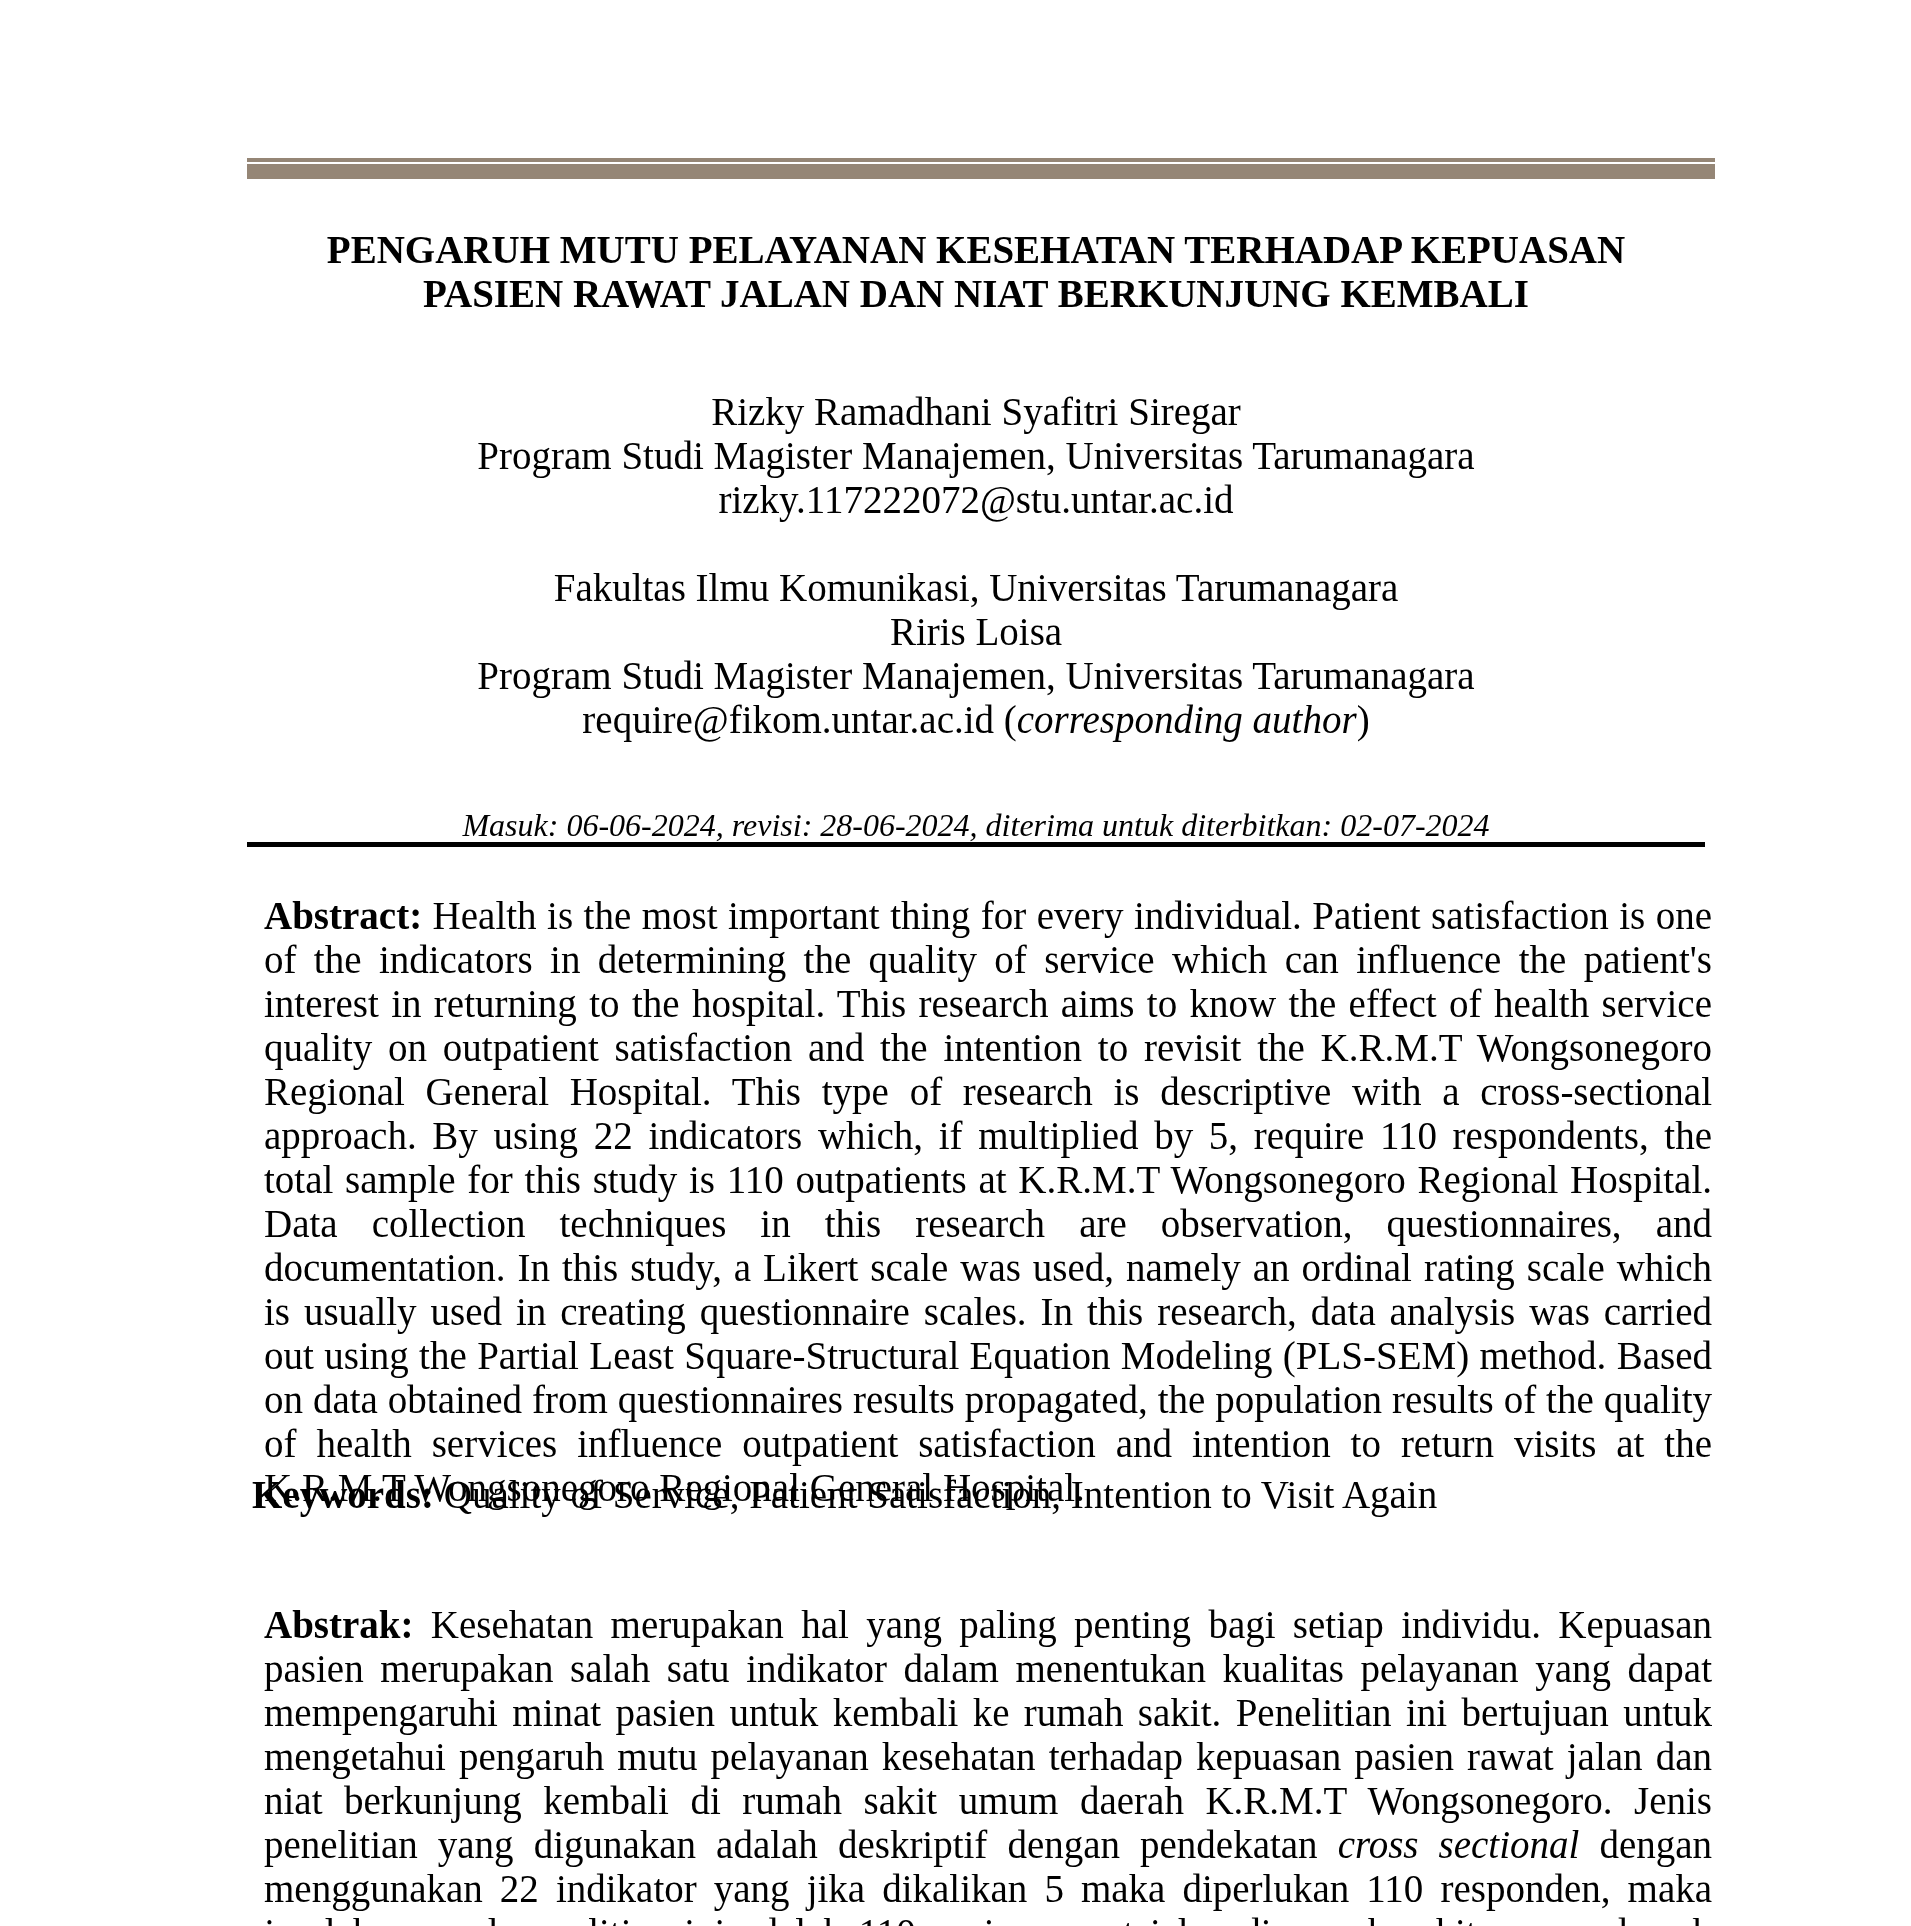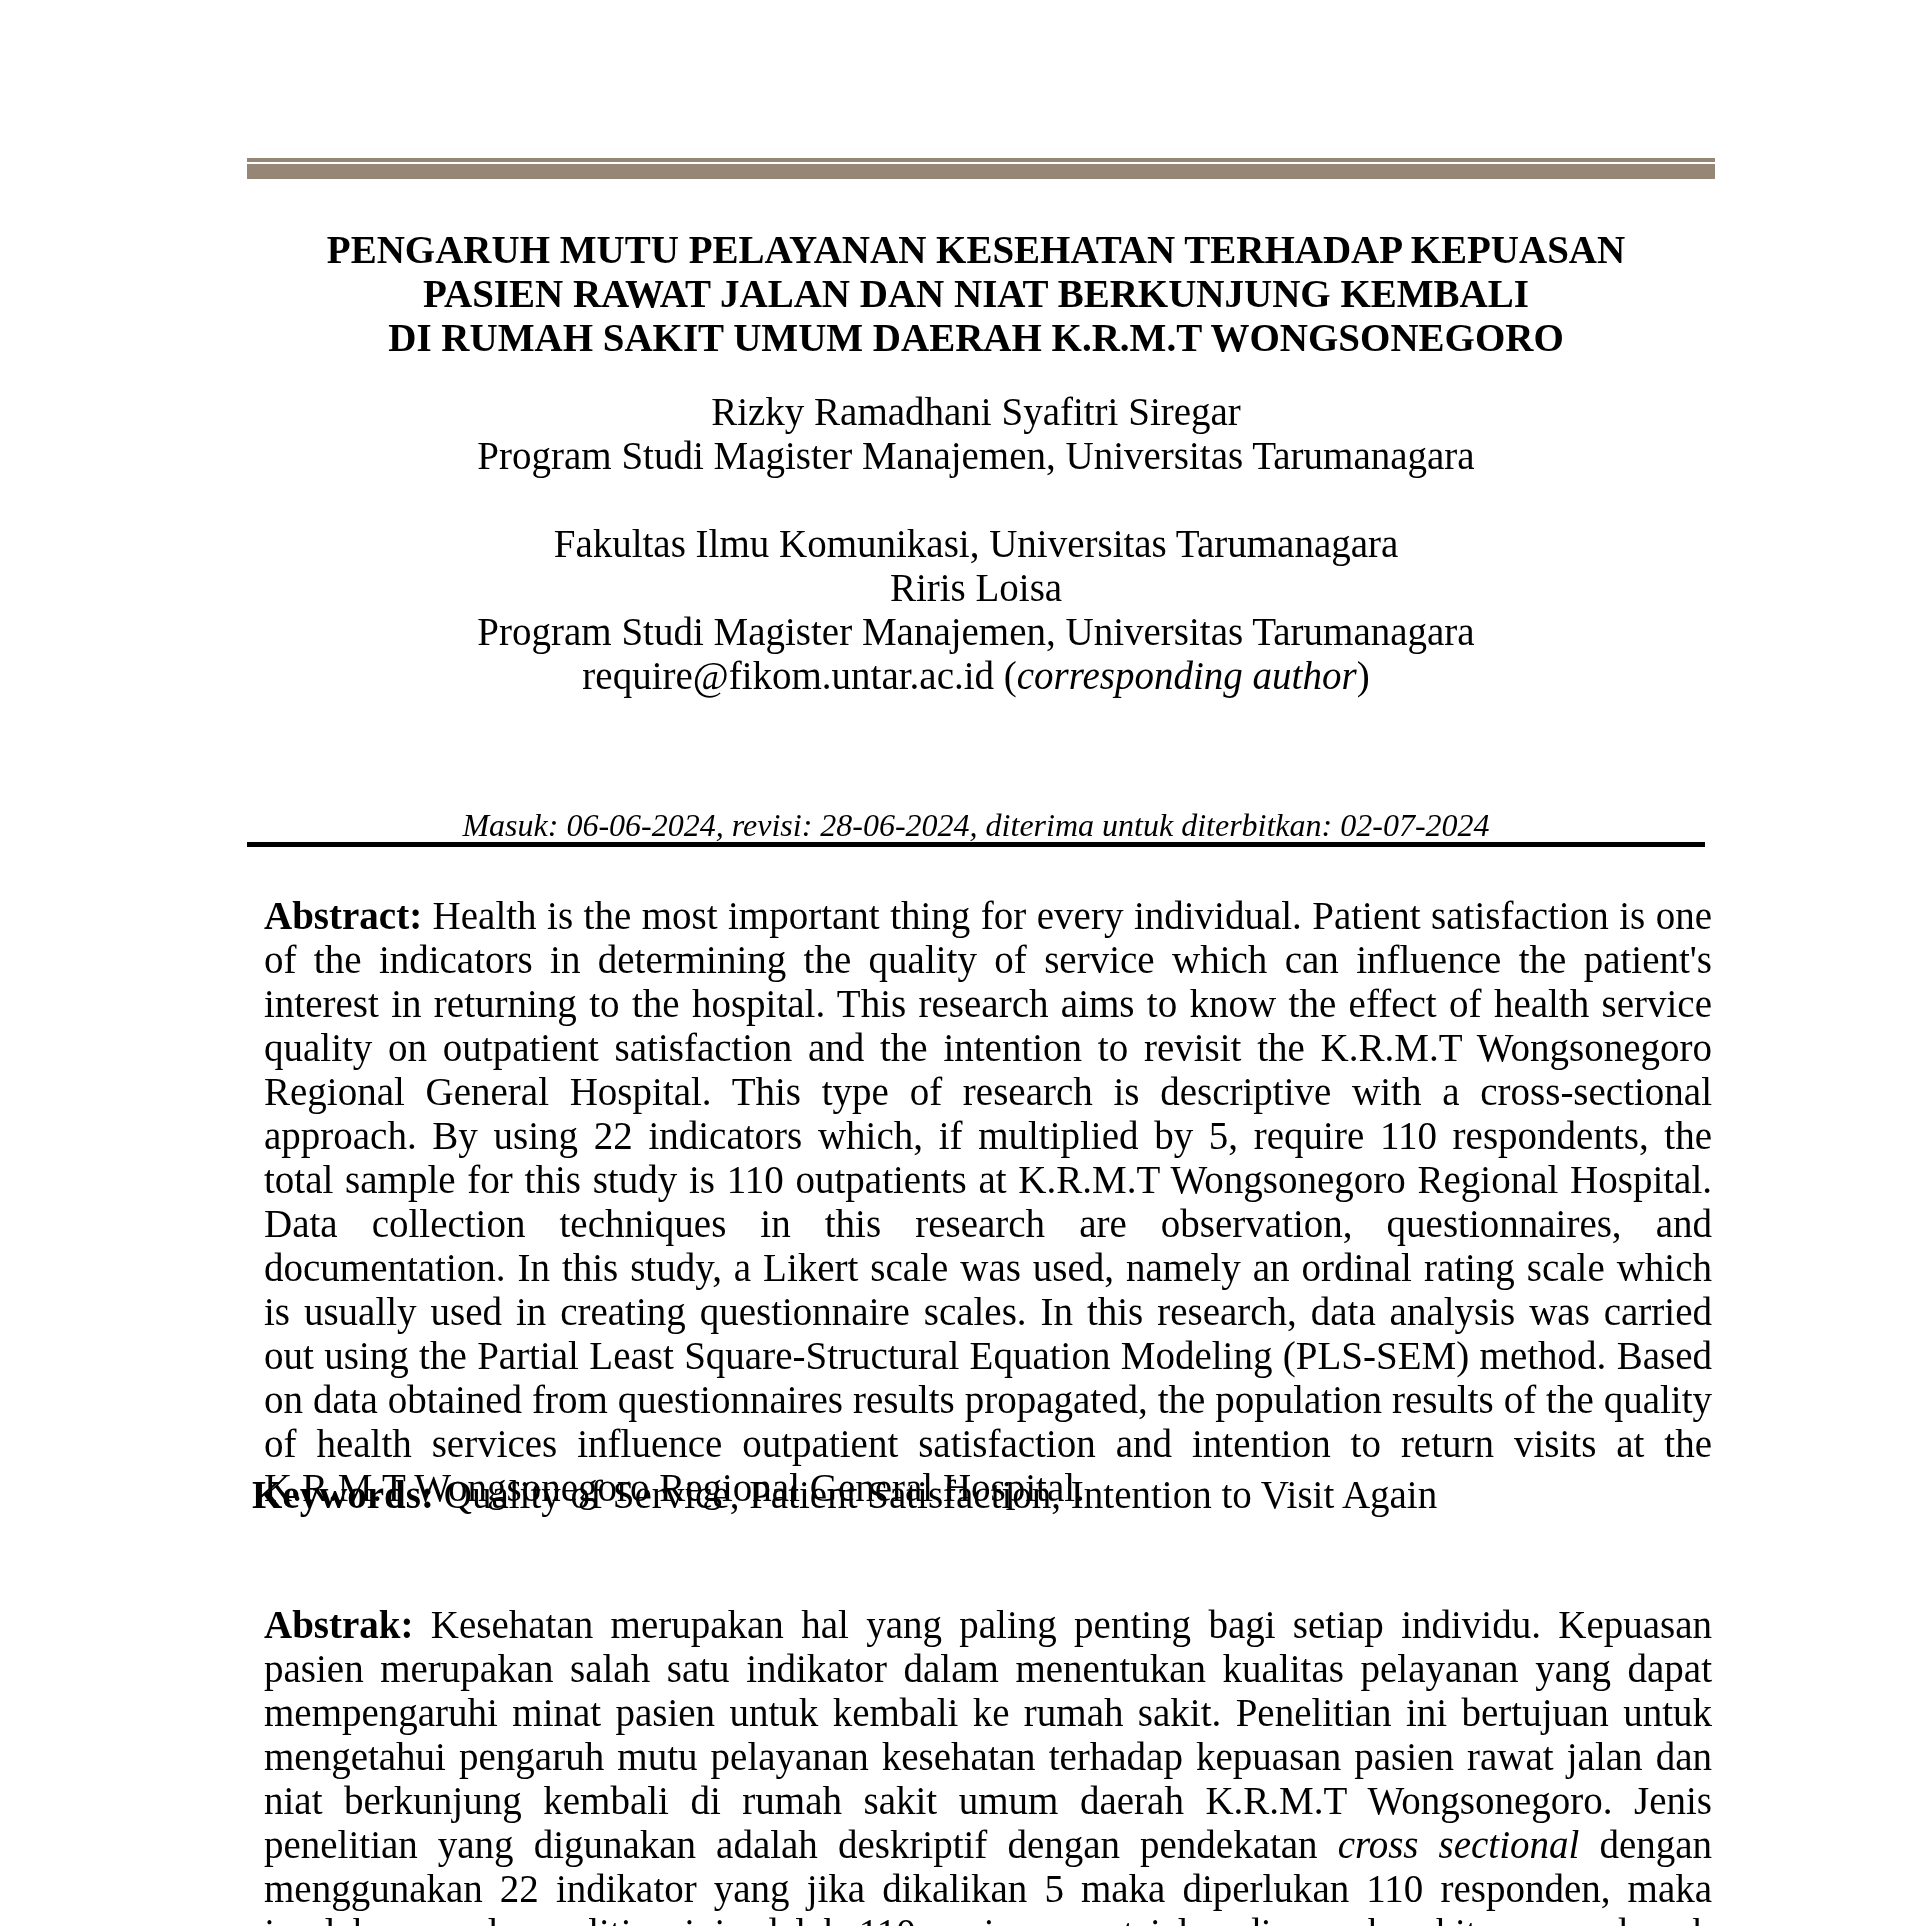--- a/index.html
+++ b/index.html
@@ -26,26 +26,26 @@
 </style>
 </head>
 <body>
 
 <div class="abs rule-thin" style="background: rgb(149, 134, 118);"></div>
 <div class="abs rule-thick" style="background: rgb(149, 134, 118);"></div>
 
 <div class="abs title">
   <div>PENGARUH MUTU PELAYANAN KESEHATAN TERHADAP KEPUASAN</div>
   <div>PASIEN RAWAT JALAN DAN NIAT BERKUNJUNG KEMBALI</div>
-  <div>DI RUMAH SAKIT UMUM DAERAH K.R.M.T WONGSONEGORO</div>
 </div>
 
 <div class="abs authors">
   <span class="line">Rizky Ramadhani Syafitri Siregar</span>
   <span class="line">Program Studi Magister Manajemen, Universitas Tarumanagara</span>
+  <span class="line">rizky.117222072@stu.untar.ac.id</span>
   <span class="line"></span>
   <span class="line">Fakultas Ilmu Komunikasi, Universitas Tarumanagara</span>
   <span class="line">Riris Loisa</span>
   <span class="line">Program Studi Magister Manajemen, Universitas Tarumanagara</span>
   <span class="line"><span>require@fikom.untar.ac.id</span><span> (</span><i>corresponding author</i><span>)</span></span>
 </div>
 
 <div class="abs dates">Masuk: 06-06-2024, revisi: 28-06-2024, diterima untuk diterbitkan: 02-07-2024</div>
 <div class="abs rule-dates"></div>
 

